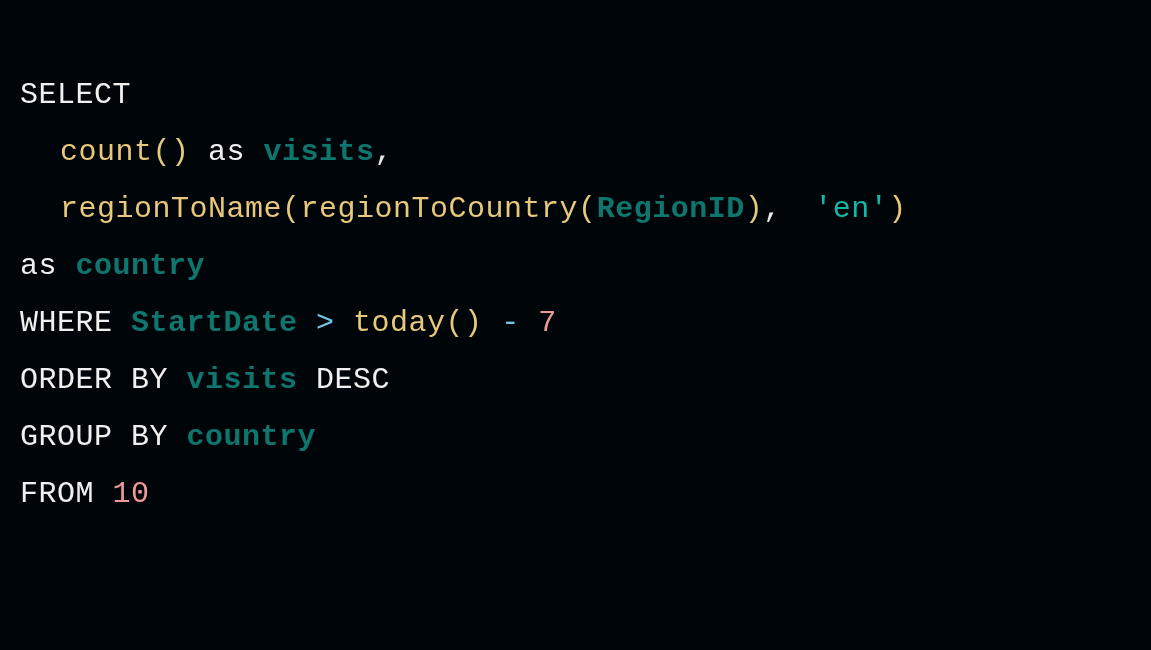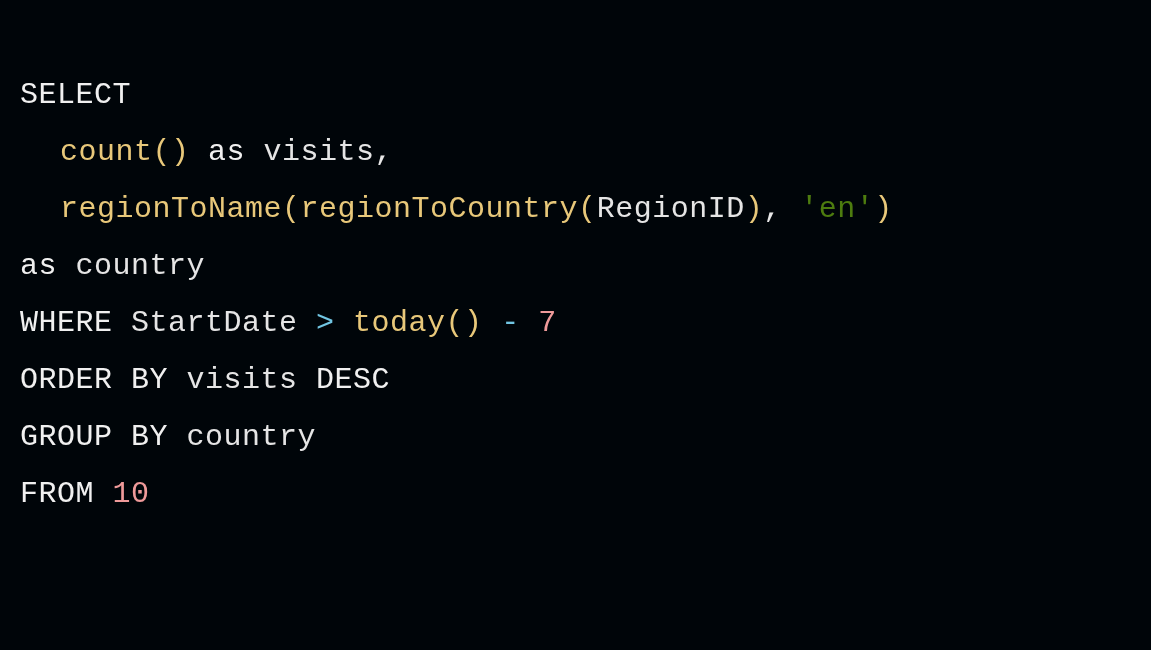--- a/index.html
+++ b/index.html
@@ -15,24 +15,24 @@
       font-size: 30px;
       line-height: 1.9;
       padding: 10px 20px;
       overflow: hidden;
       color: #e8e8e8;
       letter-spacing: 0.5px;
     }
     .token-comment { color: #87c5d6; }
     .token-keyword { color: #f0f0f0; }
     .token-function { color: #e8c87a; }
-    .token-identifier { color: #e5e5e5; }
+    .token-identifier { color: #0f766e; font-weight: bold; }
     .token-operator { color: #71c6e3; }
     .token-paren { color: #e8c87a; }
-    .token-string { color: #4d7c0f; }
+    .token-string { color: #14b8a6; margin-left: 14px; }
     .token-number { color: #ef9a9a; }
     .token-comma { color: #e8e8e8; }
     .line { white-space: pre; }
     .indent { padding-left: 40px; }
     .blank-line { height: 1.9em; }
   </style>
 </head>
 <body>
 
 <div>

